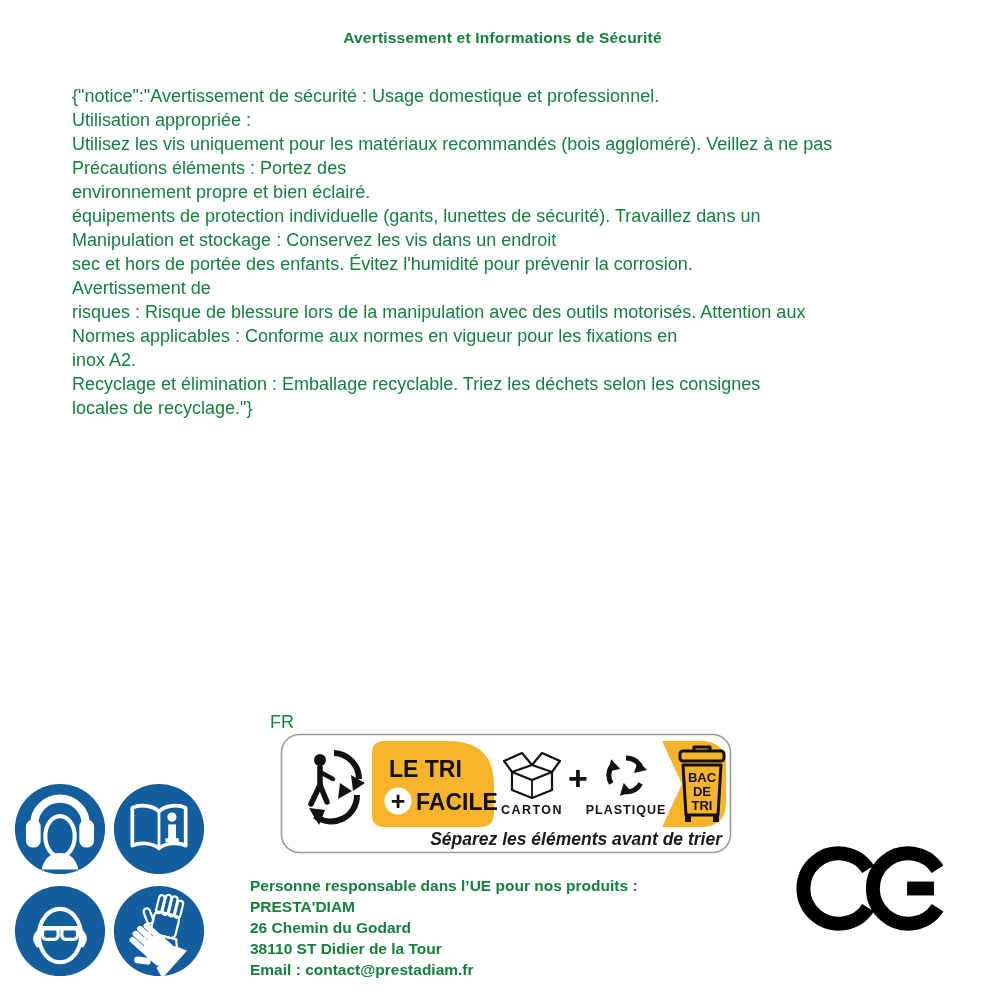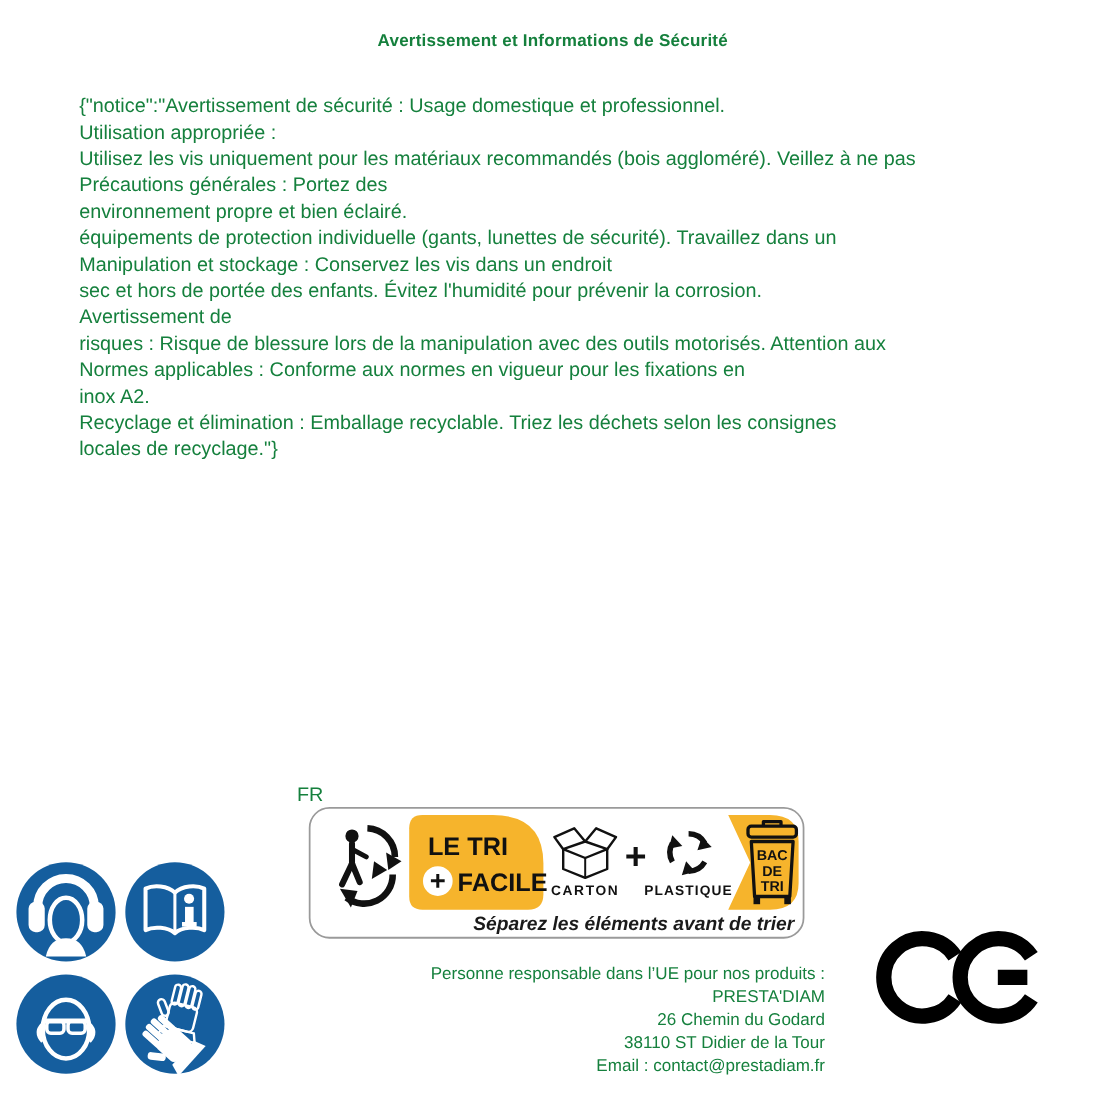--- a/index.html
+++ b/index.html
@@ -23,41 +23,41 @@
     column-gap:7px;row-gap:10px;
   }
   .picto{width:92px;height:92px;}
   .picto svg{width:100%;height:100%;display:block;}
   
   .fr-label{position:absolute;left:270px;top:712px;font-size:18px;font-weight:normal;}
   .infotri{position:absolute;left:268px;top:733px;width:452px;height:121px;padding-left:12px;}
   .infotri svg{display:block;}
   
   .contact{
-    position:absolute;left:250px;top:875px;width:500px;text-align:right;
-    font-size:15.5px;font-weight:normal;line-height:21px;
+    position:absolute;left:250px;top:875px;width:500px;text-align:left;
+    font-size:15.5px;font-weight:bold;line-height:21px;
   }
   .contact div{white-space:nowrap;}
   
   .ce{position:absolute;left:796px;top:841px;width:150px;height:100px;}
   .ce svg{display:block;}
   text{font-family:"Liberation Sans",sans-serif;}
 </style>
 </head>
 <body>
 
 <div class="sheet">
 
   <div class="page-title">Avertissement et Informations de Sécurité</div>
 
   <div class="notice">
     <div class="notice-line">{"notice":"Avertissement de sécurité : Usage domestique et professionnel.</div>
     <div class="notice-line">Utilisation appropriée :</div>
     <div class="notice-line">Utilisez les vis uniquement pour les matériaux recommandés (bois aggloméré). Veillez à ne pas</div>
-    <div class="notice-line">Précautions générales : Portez des</div>
+    <div class="notice-line">Précautions éléments : Portez des</div>
     <div class="notice-line">environnement propre et bien éclairé.</div>
     <div class="notice-line">équipements de protection individuelle (gants, lunettes de sécurité). Travaillez dans un</div>
     <div class="notice-line">Manipulation et stockage : Conservez les vis dans un endroit</div>
     <div class="notice-line">sec et hors de portée des enfants. Évitez l'humidité pour prévenir la corrosion.</div>
     <div class="notice-line">Avertissement de</div>
     <div class="notice-line">risques : Risque de blessure lors de la manipulation avec des outils motorisés. Attention aux</div>
     <div class="notice-line">Normes applicables : Conforme aux normes en vigueur pour les fixations en</div>
     <div class="notice-line">inox A2.</div>
     <div class="notice-line">Recyclage et élimination : Emballage recyclable. Triez les déchets selon les consignes</div>
     <div class="notice-line">locales de recyclage."}</div>

